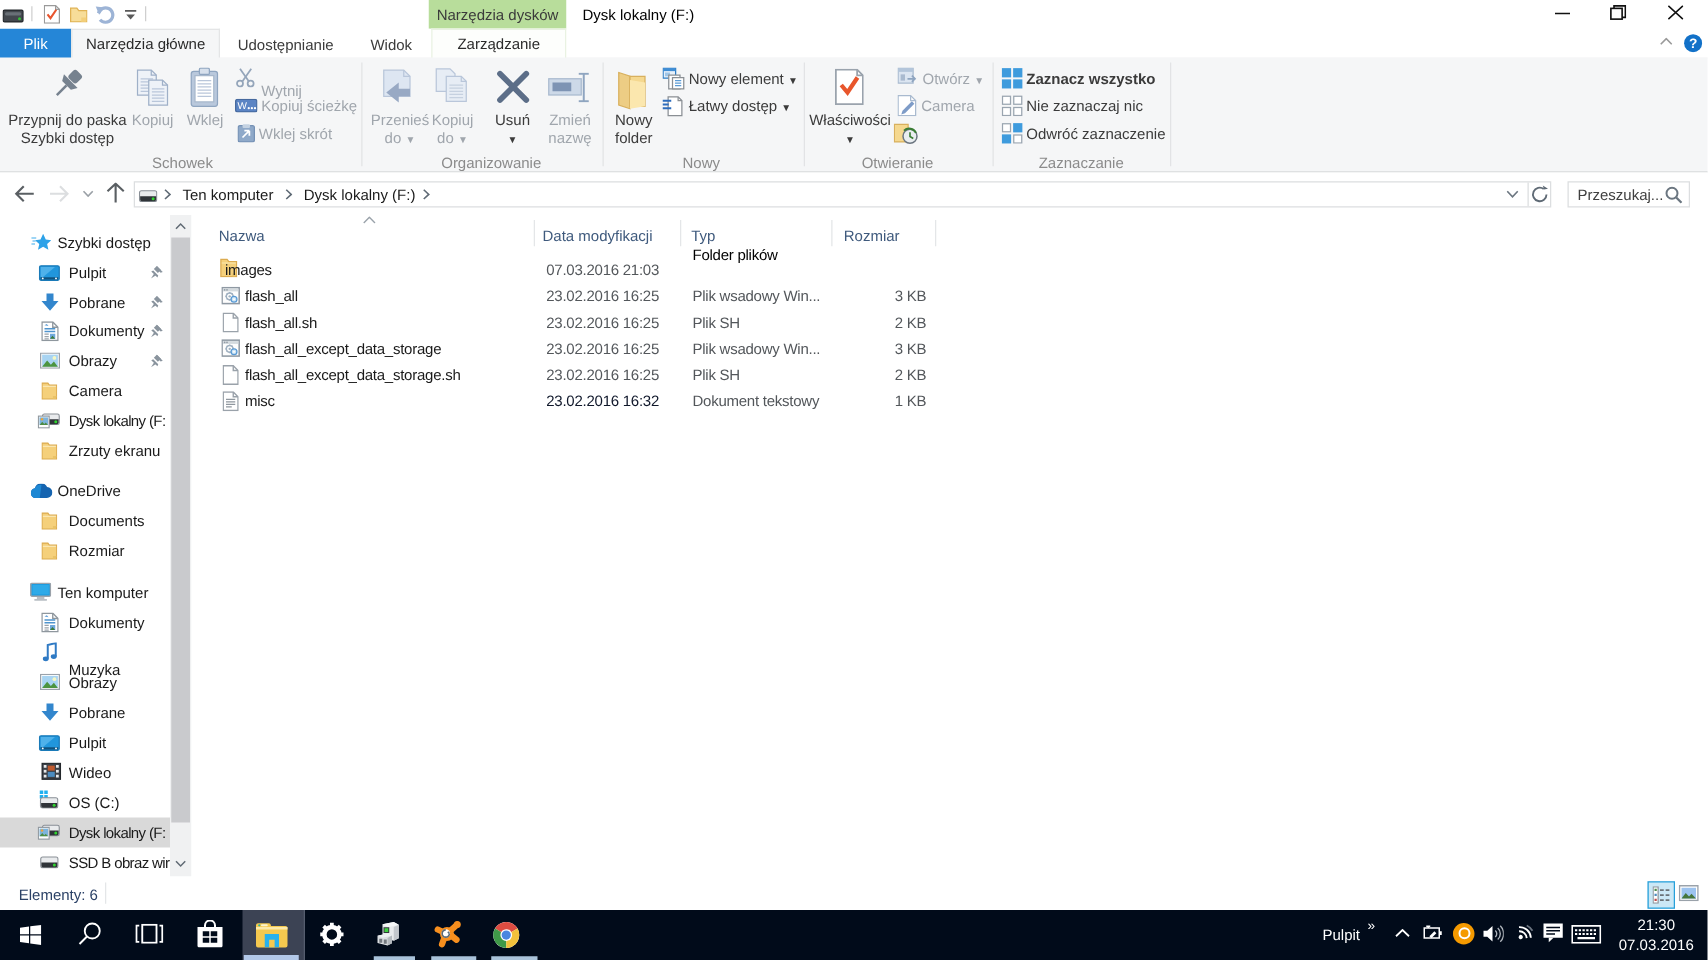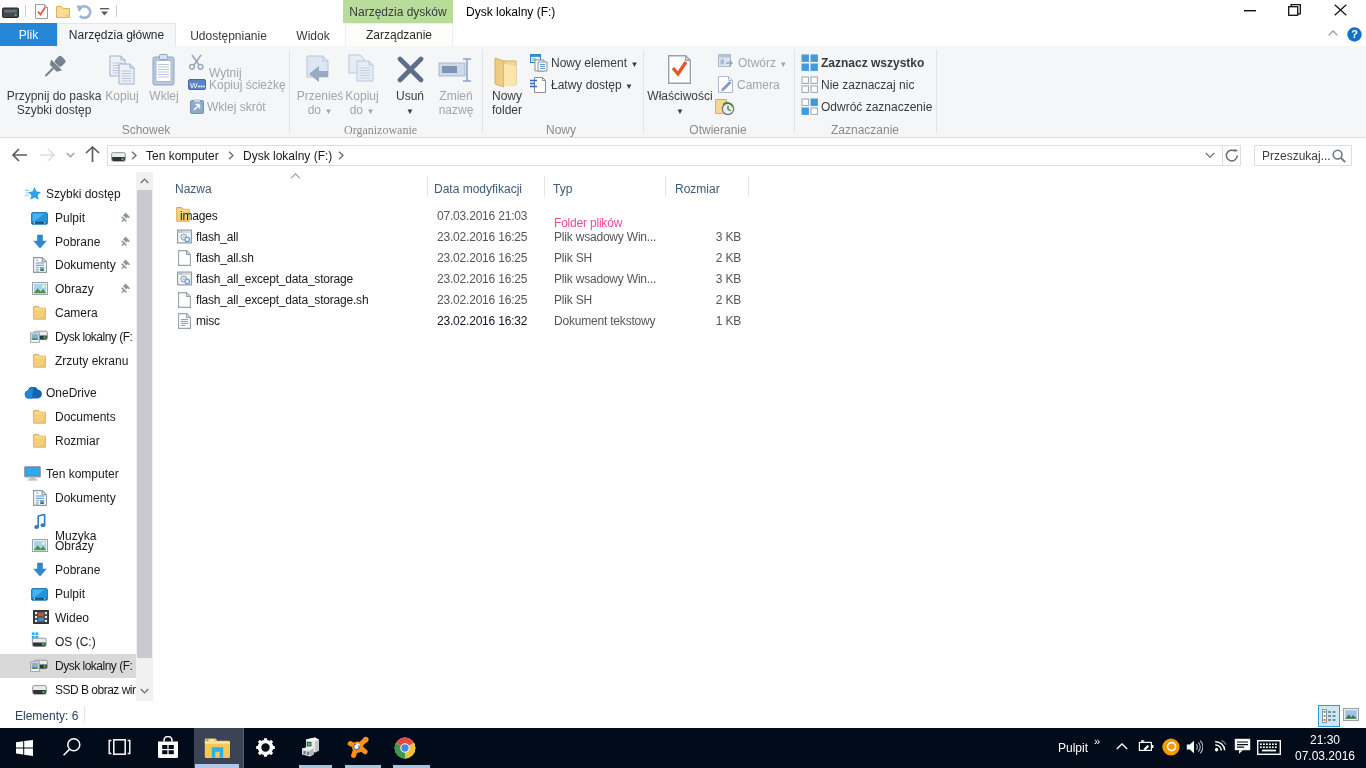--- a/index.html
+++ b/index.html
@@ -219,21 +219,21 @@
 <div class="ab t12 dark" style="left:281px;top:29px;width:64px;text-align:center;">Widok</div>
 <div class="ab" style="left:345px;top:23px;width:108px;height:24px;background:#fdfefc;border:1px solid #e9f2e2;border-bottom:none;box-sizing:border-box;color:#2b2b2b;font-size:12px;line-height:23px;text-align:center;">Zarządzanie</div>
 
 <div class="ab" style="left:0;top:46px;width:1366px;height:92px;background:#f5f6f7;border-bottom:1px solid #d8dadc;box-sizing:border-box;"></div>
 <div class="sep" style="left:289px;"></div>
 <div class="sep" style="left:482px;"></div>
 <div class="sep" style="left:643px;"></div>
 <div class="sep" style="left:794px;"></div>
 <div class="sep" style="left:936px;"></div>
 <div class="ab glabel" style="left:96px;top:123px;width:100px;text-align:center;">Schowek</div>
-<div class="ab glabel" style="left:344px;top:123px;width:120px;text-align:left;font-family:Liberation Serif, serif;">Organizowanie</div>
+<div class="ab glabel" style="left:333px;top:123px;width:120px;text-align:center;">Organizowanie</div>
 <div class="ab glabel" style="left:511px;top:123px;width:100px;text-align:center;">Nowy</div>
 <div class="ab glabel" style="left:668px;top:123px;width:100px;text-align:center;">Otwieranie</div>
 <div class="ab glabel" style="left:815px;top:123px;width:100px;text-align:center;">Zaznaczanie</div>
 <div id="ribbon-icons">
 
  <svg class="ab" style="left:39px;top:53px;" width="31" height="31" viewBox="0 0 31 31">
   <g fill="#76828f" transform="rotate(45 15.5 14)">
    <rect x="11" y="1.5" width="9" height="9" rx="2.3"></rect>
    <path d="M7.8 11 h15.4 l-2.8 4.8 h-9.8 z"></path>
    <rect x="14.5" y="15.8" width="2" height="11"></rect>
@@ -587,21 +587,21 @@
  <div class="ab" style="left:427px;top:176px;width:1px;height:21px;background:#e4e6e8;"></div>
  <div class="ab" style="left:544px;top:176px;width:1px;height:21px;background:#e4e6e8;"></div>
  <div class="ab" style="left:665px;top:176px;width:1px;height:21px;background:#e4e6e8;"></div>
  <div class="ab" style="left:748px;top:176px;width:1px;height:21px;background:#e4e6e8;"></div>
 
  <svg class="ab" style="left:176px;top:206px" width="14" height="16">
       <use href="#i-fold2"></use>
     </svg>
  <div class="ab" style="left:180px;top:209px;">images</div>
  <div class="ab" style="left:437px;top:209px;color:#53575b;">07.03.2016 21:03</div>
- <div class="ab" style="left:554px;top:216px;color:#ec4899;">Folder plików</div>
+ <div class="ab" style="left:554px;top:197px;color:#000000;">Folder plików</div>
  <svg class="ab" style="left:177px;top:229px" width="15" height="15">
       <use href="#i-bat"></use>
     </svg>
  <div class="ab" style="left:196px;top:230px;text-align:center;">flash_all</div>
  <div class="ab" style="left:437px;top:230px;color:#53575b;">23.02.2016 16:25</div>
  <div class="ab" style="left:554px;top:230px;color:#53575b;">Plik wsadowy Win...</div>
  <div class="ab" style="left:660px;top:230px;width:81px;text-align:right;color:#53575b;">3 KB</div>
  <svg class="ab" style="left:178px;top:250px" width="13" height="16">
       <use href="#i-sh"></use>
     </svg>

